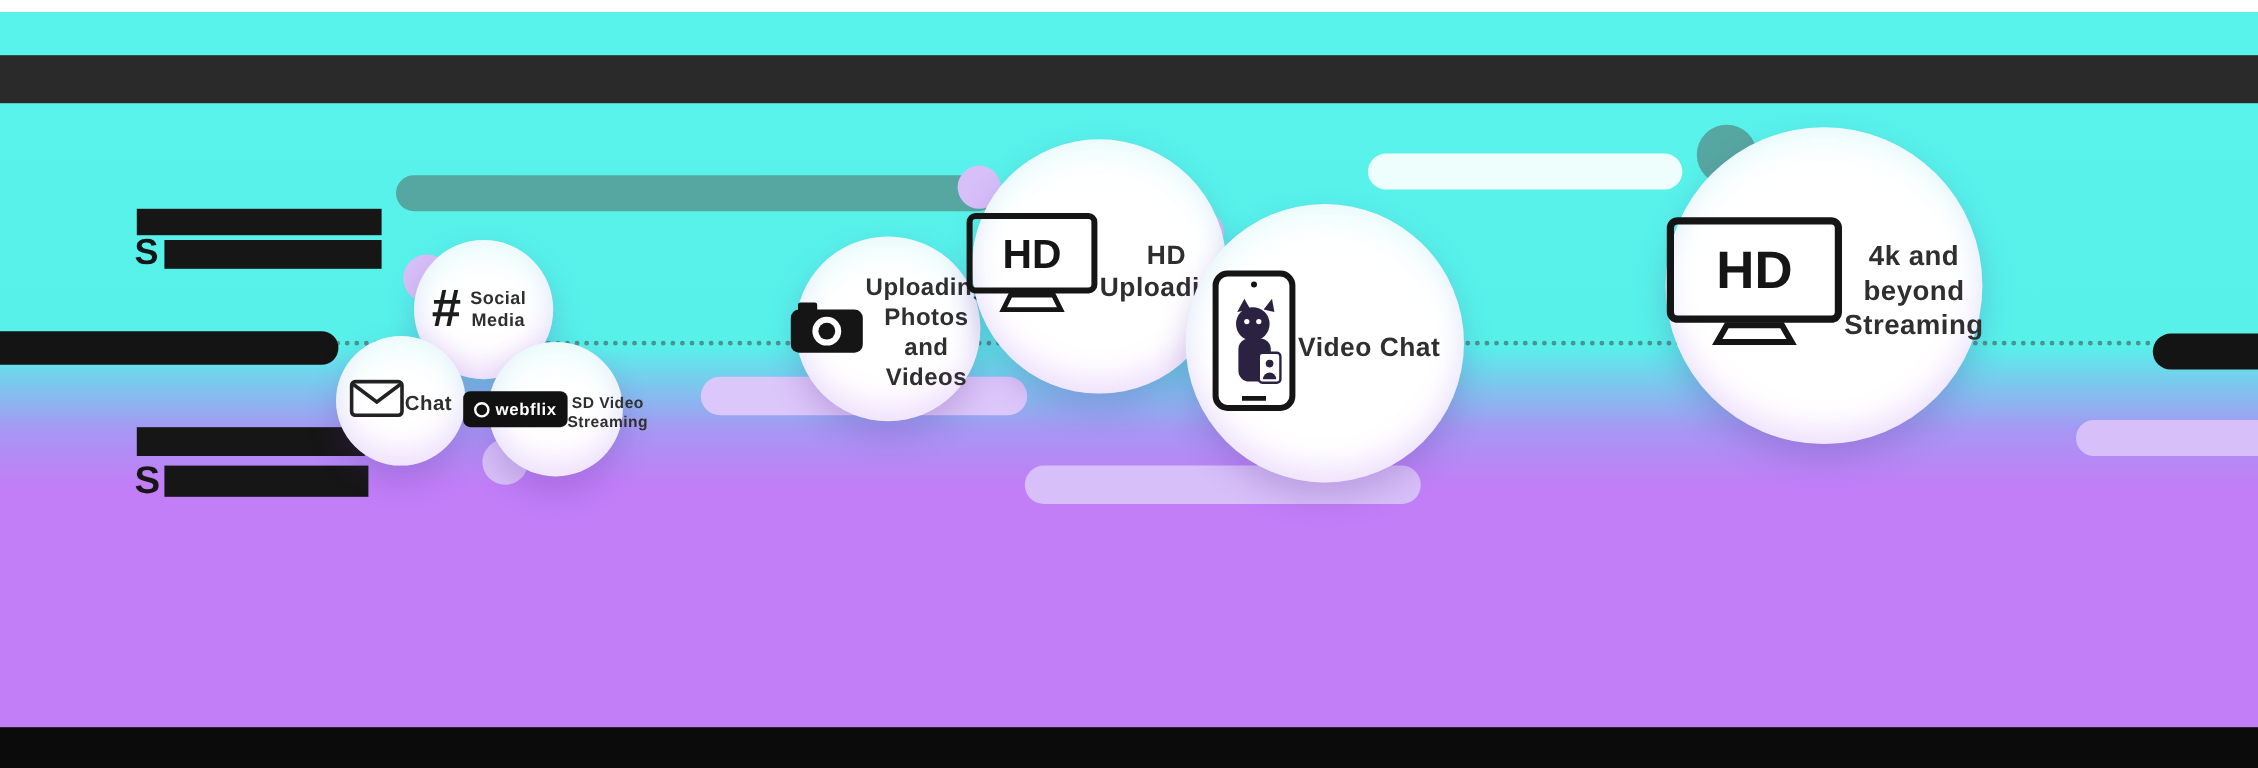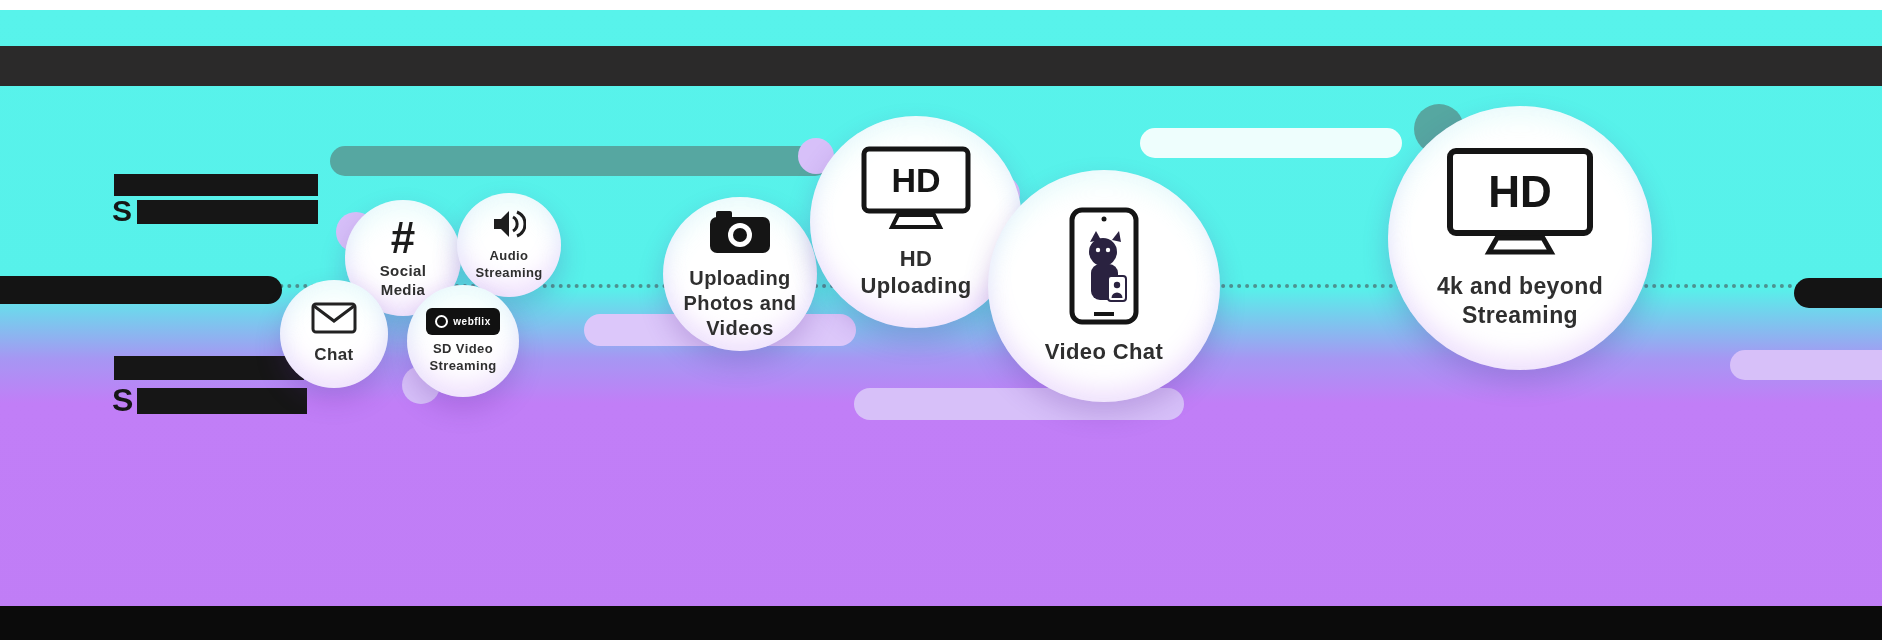--- a/index.html
+++ b/index.html
@@ -40,21 +40,21 @@
   .bar-prefix { position:absolute; color:#161616; font-weight:800; line-height:1; z-index:3; }
   .prefix-a { left:112px; top:196px; font-size:30px; }
   .prefix-b { left:112px; top:384px; font-size:32px; }
 
   .edge-pill { position:absolute; background:#141414; z-index:4; }
   .edge-left  { left:0; top:276px; width:282px; height:28px; border-radius:0 14px 14px 0; }
   .edge-right { left:1794px; top:278px; width:88px; height:30px; border-radius:15px 0 0 15px; }
 
   .bubble {
     position:absolute; background:#ffffff; border-radius:50%;
-    display:flex; flex-direction:column; align-items:center; justify-content:center;
+    display:flex; flex-direction:row; align-items:center; justify-content:center;
     text-align:center; z-index:5;
     box-shadow: 0 12px 26px rgba(90,40,150,0.22),
                 inset 0 -14px 22px rgba(193,126,247,0.22),
                 inset 0 14px 22px rgba(120,240,235,0.14);
   }
   .bubble .label { color:#2f2f2f; font-weight:600; letter-spacing:0.4px; line-height:1.25; margin-top:8px; }
 
   #b-email  { left:280px; top:280px; width:108px; height:108px; }
   #b-email .label { font-size:17px; margin-top:6px; }
 
@@ -62,21 +62,21 @@
   #b-social .label { width:62px; font-size:15px; margin-top:2px; }
   .hash-glyph { font-size:44px; font-weight:800; color:#1c1c1c; line-height:1; }
 
   #b-audio  { left:457px; top:193px; width:104px; height:104px; z-index:5; }
   #b-audio .label { width:82px; font-size:13px; margin-top:5px; }
 
   #b-sd     { left:407px; top:285px; width:112px; height:112px; z-index:7; }
   #b-sd .label { width:96px; font-size:13px; font-weight:700; margin-top:6px; }
   .webflix-box { background:#111; border-radius:6px; padding:7px 9px; display:flex; align-items:center; gap:5px; }
   .webflix-dot { width:9px; height:9px; border:2px solid #fff; border-radius:50%; display:inline-block; }
-  .webflix-text { color:#fff; font-size:10px; font-weight:700; letter-spacing:0.5px;text-align:right; }
+  .webflix-text { color:#fff; font-size:14px; font-weight:700; letter-spacing:0.5px;text-align:right; }
 
   #b-upload { left:663px; top:197px; width:154px; height:154px; z-index:6; }
   #b-upload .label { width:124px; font-size:20px; font-weight:800; margin-top:7px; }
 
   #b-hd     { left:810px; top:116px; width:212px; height:212px; z-index:6; }
   #b-hd .label { width:132px; font-size:22px; }
 
   #b-video  { left:988px; top:170px; width:232px; height:232px; z-index:7; }
   #b-video .label { font-size:22px; }
 
@@ -114,30 +114,20 @@
   <div class="bar bar-b2"></div>
 
   <div class="edge-pill edge-left"></div>
   <div class="edge-pill edge-right"></div>
 
   <div class="bubble" id="b-social">
     <div class="hash-glyph">#</div>
     <div class="label">Social Media</div>
   </div>
 
-  <div class="bubble" id="b-audio">
-    <span>
-      <svg width="34" height="30" viewBox="0 0 34 30">
-        <path d="M2 10 h7 l8 -8 v26 l-8 -8 h-7 z" fill="#1e1e1e"></path>
-        <path d="M21 8 a8 8 0 0 1 0 14" fill="none" stroke="#1e1e1e" stroke-width="3"></path>
-        <path d="M25 3 a13 13 0 0 1 0 24" fill="none" stroke="#1e1e1e" stroke-width="3"></path>
-      </svg>
-    </span>
-    <div class="label">Audio Streaming</div>
-  </div>
 
   <div class="bubble" id="b-email">
     <span>
       <svg width="46" height="32" viewBox="0 0 46 32">
         <rect x="2" y="2" width="42" height="28" rx="3" fill="none" stroke="#222" stroke-width="3"></rect>
         <path d="M3 4 L23 19 L43 4" fill="none" stroke="#222" stroke-width="3"></path>
       </svg>
     </span>
     <div class="label">Chat</div>
   </div>

